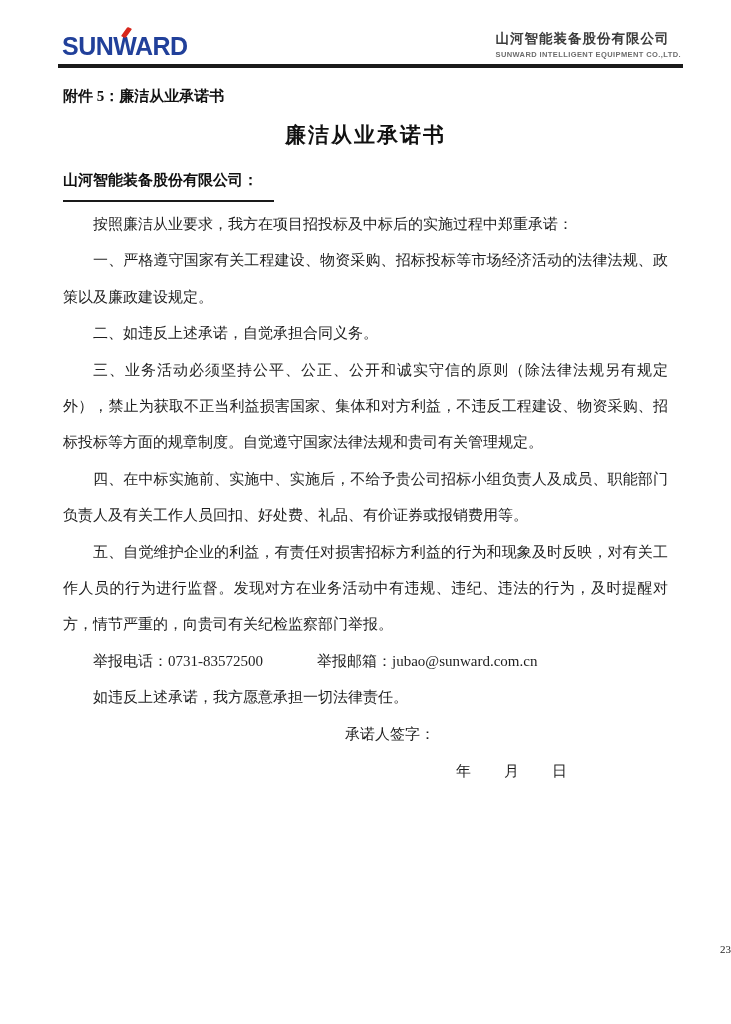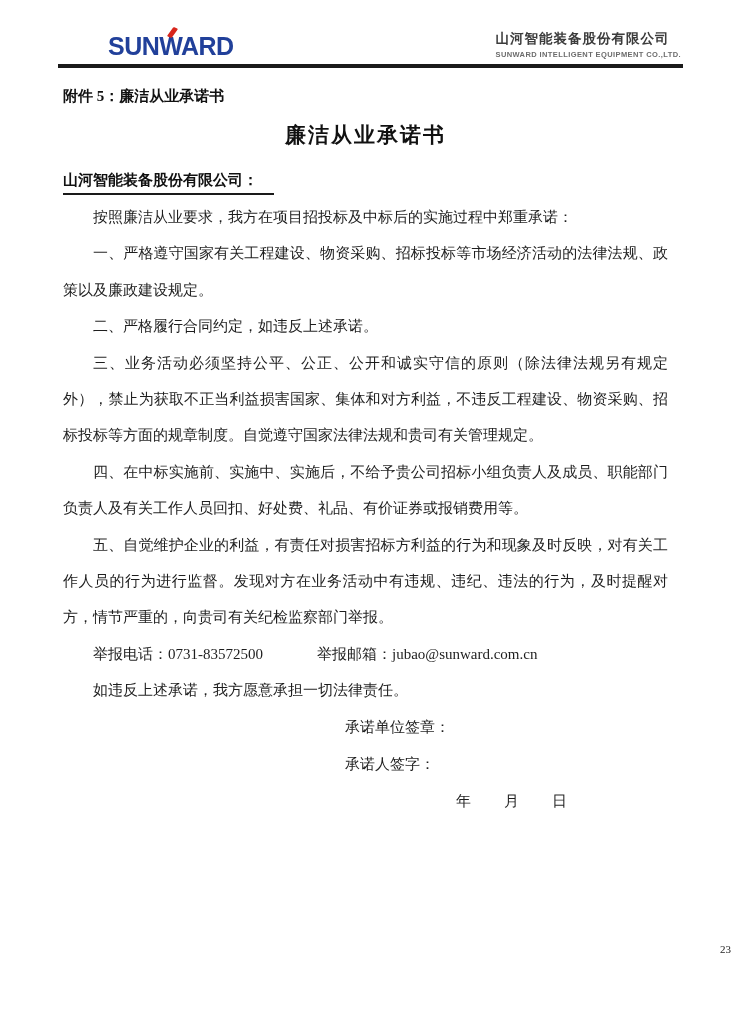--- a/index.html
+++ b/index.html
@@ -16,21 +16,21 @@
     overflow: hidden;
   }
 
   
   .letterhead {
     display: flex;
     justify-content: space-between;
     align-items: flex-end;
     padding: 30px 50px 0 62px;
   }
-  .logo { position: relative; line-height: 1; margin-left: 46px; }
+  .logo { position: relative; line-height: 1; }
   .logo-text {
     font-family: "Liberation Sans", "DejaVu Sans", sans-serif;
     font-weight: bold;
     font-size: 25px;
     letter-spacing: -0.5px;
     color: #21409a;
   }
   .logo-accent {
     position: absolute;
     left: 62px;
@@ -81,21 +81,21 @@
     color: #111;
   }
   .salutation-wrap { margin-top: 22px; }
   .salutation {
     display: inline-block;
     font-size: 15px;
     font-weight: bold;
     color: #111;
     border-bottom: 2px solid #1a1a1a;
     padding-right: 16px;
-    padding-bottom: 3px;
+    padding-bottom: 10px;
   }
   .body-text { margin-top: 4px; }
   .para {
     font-size: 15px;
     line-height: 36.4px;
     text-align: justify;
     text-indent: 2em;
     color: #1e1e1e;
   }
   .contact-gap { display: inline-block; width: 54px; }
@@ -142,35 +142,34 @@
 
     <h1 class="doc-title">廉洁从业承诺书</h1>
 
     <div class="salutation-wrap">
       <span class="salutation">山河智能装备股份有限公司：</span>
     </div>
 
     <div class="body-text">
       <p class="para">按照廉洁从业要求，我方在项目招投标及中标后的实施过程中郑重承诺：</p>
       <p class="para">一、严格遵守国家有关工程建设、物资采购、招标投标等市场经济活动的法律法规、政策以及廉政建设规定。</p>
-      <p class="para">二、严格履行合同约定，如违反上述承诺。</p>
+      <p class="para">二、如违反上述承诺，自觉承担合同义务。</p>
       <p class="para">三、业务活动必须坚持公平、公正、公开和诚实守信的原则（除法律法规另有规定外），禁止为获取不正当利益损害国家、集体和对方利益，不违反工程建设、物资采购、招标投标等方面的规章制度。自觉遵守国家法律法规和贵司有关管理规定。</p>
       <p class="para">四、在中标实施前、实施中、实施后，不给予贵公司招标小组负责人及成员、职能部门负责人及有关工作人员回扣、好处费、礼品、有价证券或报销费用等。</p>
       <p class="para">五、自觉维护企业的利益，有责任对损害招标方利益的行为和现象及时反映，对有关工作人员的行为进行监督。发现对方在业务活动中有违规、违纪、违法的行为，及时提醒对方，情节严重的，向贵司有关纪检监察部门举报。</p>
 
 
       <p class="para">
         <span>举报电话：</span><span>0731-83572500</span><span class="contact-gap"></span><span>举报邮箱：</span><span>jubao@sunward.com.cn</span>
       </p>
 
       <p class="para">如违反上述承诺，我方愿意承担一切法律责任。</p>
     </div>
 
     <div>
-      <p class="sig-line sig-indent">承诺单位签章：</p>
       <p class="sig-line sig-indent">承诺人签字：</p>
       <p class="sig-line date-indent">年　　月　　日</p>
     </div>
 
   </main>
 
   <footer class="page-number">23</footer>
 
 </div>
 

